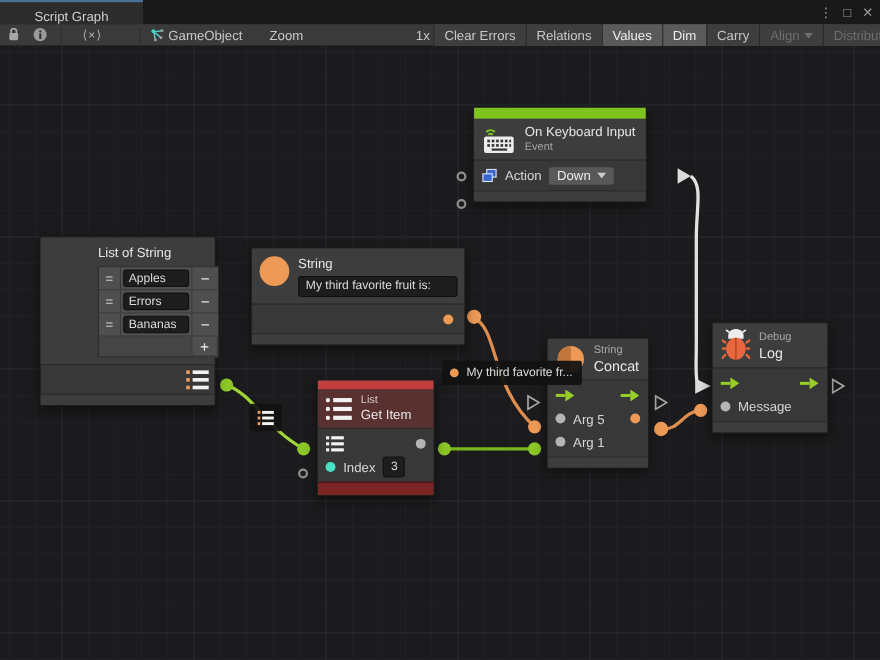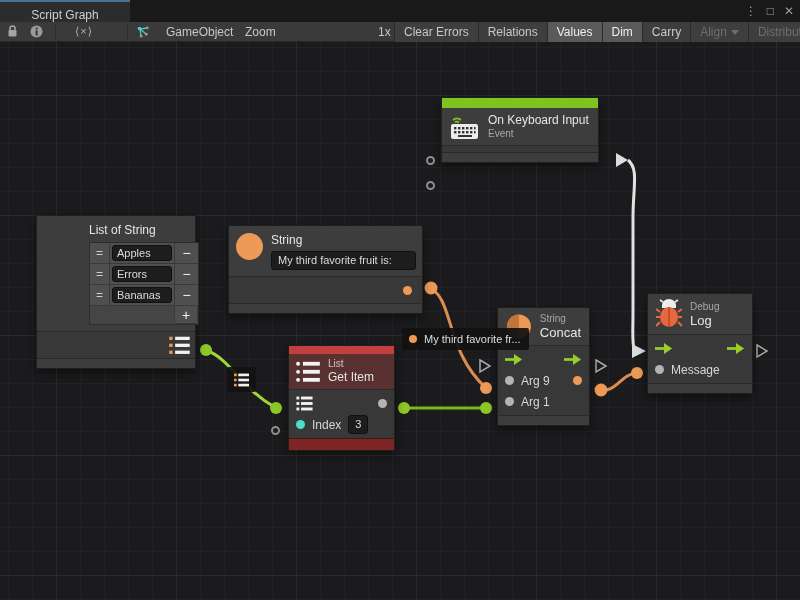--- a/index.html
+++ b/index.html
@@ -60,21 +60,21 @@
   .hollow-circle { position:absolute; width:9px; height:9px; border:2px solid #8f8f8f; border-radius:50%;
                    background:transparent; }
   .field { background:#1d1d1d; border:1px solid #101010; border-radius:3px; color:#dcdcdc;
            padding:1px 6px; font-size:11px; line-height:15px; white-space:nowrap; }
   .dropdown { background:#585858; border-radius:3px; color:#ececec; padding:1px 7px; font-size:12px;
               display:flex; align-items:center; gap:6px; }
   .dropdown .dd-arrow { border-top-color:#cfcfcf; }
   .spacer { flex:1; }
 
   
-  #node-keyboard { left:441px; top:55px; width:158px; }
+  #node-keyboard { left:430px; top:55px; width:158px; }
   #node-keyboard .greenbar { height:10px; background:#7fc41e; }
 
   
   #node-list { left:36px; top:173px; width:160px; }
   #node-list .hdr { align-items:flex-start; padding:7px 6px 6px 8px; }
   .list-editor { background:#454545; border:1px solid #2d2d2d; margin-top:4px; width:110px; }
   .list-row { display:flex; align-items:stretch; height:21px; background:#4f4f4f; border-bottom:1px solid #3a3a3a; }
   .list-row .grip { width:20px; display:flex; align-items:center; justify-content:center; color:#cfcfcf;
                     border-right:1px solid #3a3a3a; font-size:12px; }
   .list-row .field { flex:1; margin:2px; padding:0 4px; line-height:15px; }
@@ -152,21 +152,21 @@
         </svg>
       </div>
     </div>
     <div class="tb-sep" style="left:55px;"></div>
     <div class="tb-abs" style="left:66px;">
       <div class="tb-iconbtn" style="width:36px;">
         <span class="code-glyph">⟨×⟩</span>
       </div>
     </div>
     <div class="tb-sep" style="left:127px;"></div>
-    <div class="tb-abs" style="left:136px; gap:16px;">
+    <div class="tb-abs" style="left:136px; gap:3px;">
       <svg width="14" height="14" viewBox="0 0 14 14">
         <path d="M4 4 L11 3 M4 4 L10 9 M4 4 L5 11" stroke="#4ecdc4" stroke-width="1.3" fill="none"></path>
         <circle cx="3.5" cy="3.5" r="1.8" fill="#4ecdc4"></circle>
           <circle cx="11.3" cy="2.8" r="1.4" fill="#9a9a9a"></circle>
         <circle cx="10.3" cy="9.2" r="1.4" fill="#9a9a9a"></circle>
           <circle cx="5.2" cy="11.2" r="1.4" fill="#9a9a9a"></circle>
       </svg>
       <span>GameObject</span>
     </div>
     <div class="tb-abs" style="left:245px;">
@@ -255,20 +255,31 @@
               <rect x="24" y="18" width="1.6" height="2.4"></rect>
             <rect x="8" y="22" width="14" height="2"></rect>
           </g>
         </svg>
         <div>
           <div class="ttl">On Keyboard Input</div>
           <div class="sub">Event</div>
         </div>
       </div>
       <div class="body">
+        <div class="row">
+          <svg width="14" height="14" viewBox="0 0 14 14">
+            <rect x="4.5" y="1" width="8.5" height="7" fill="#3a66d0" stroke="#dce6ff" stroke-width="1"></rect>
+            <rect x="1" y="5" width="8.5" height="7" fill="#3a66d0" stroke="#dce6ff" stroke-width="1"></rect>
+          </svg>
+          <span>Action</span>
+          <span class="dropdown">
+            <span>Down</span>
+              <span class="dd-arrow"></span>
+          </span>
+        </div>
       </div>
       <div class="ftr"></div>
       <div class="hollow-circle" style="left:-16px; top:58px;"></div>
       <div class="hollow-circle" style="left:-16px; top:83px;"></div>
     </div>
 
     <div class="node" id="node-list">
       <div class="hdr">
         <svg width="28" height="26" viewBox="0 0 28 26">
           <g fill="#ee9a57">
@@ -398,21 +409,21 @@
               <polygon points="10,0 19,6 10,12" fill="#97cf28"></polygon>
           </svg>
           <span class="spacer"></span>
           <svg width="18" height="11" viewBox="0 0 20 12">
             <rect x="0" y="4.5" width="10" height="3" fill="#97cf28"></rect>
               <polygon points="10,0 19,6 10,12" fill="#97cf28"></polygon>
           </svg>
         </div>
         <div class="row">
           <span class="dot gray"></span>
-          <span>Arg 9</span>
+          <span>Arg 5</span>
           <span class="spacer"></span>
           <span class="dot orange"></span>
         </div>
         <div class="row">
           <span class="dot gray"></span>
           <span>Arg 1</span>
         </div>
       </div>
       <div class="ftr ftr12"></div>
     </div>

